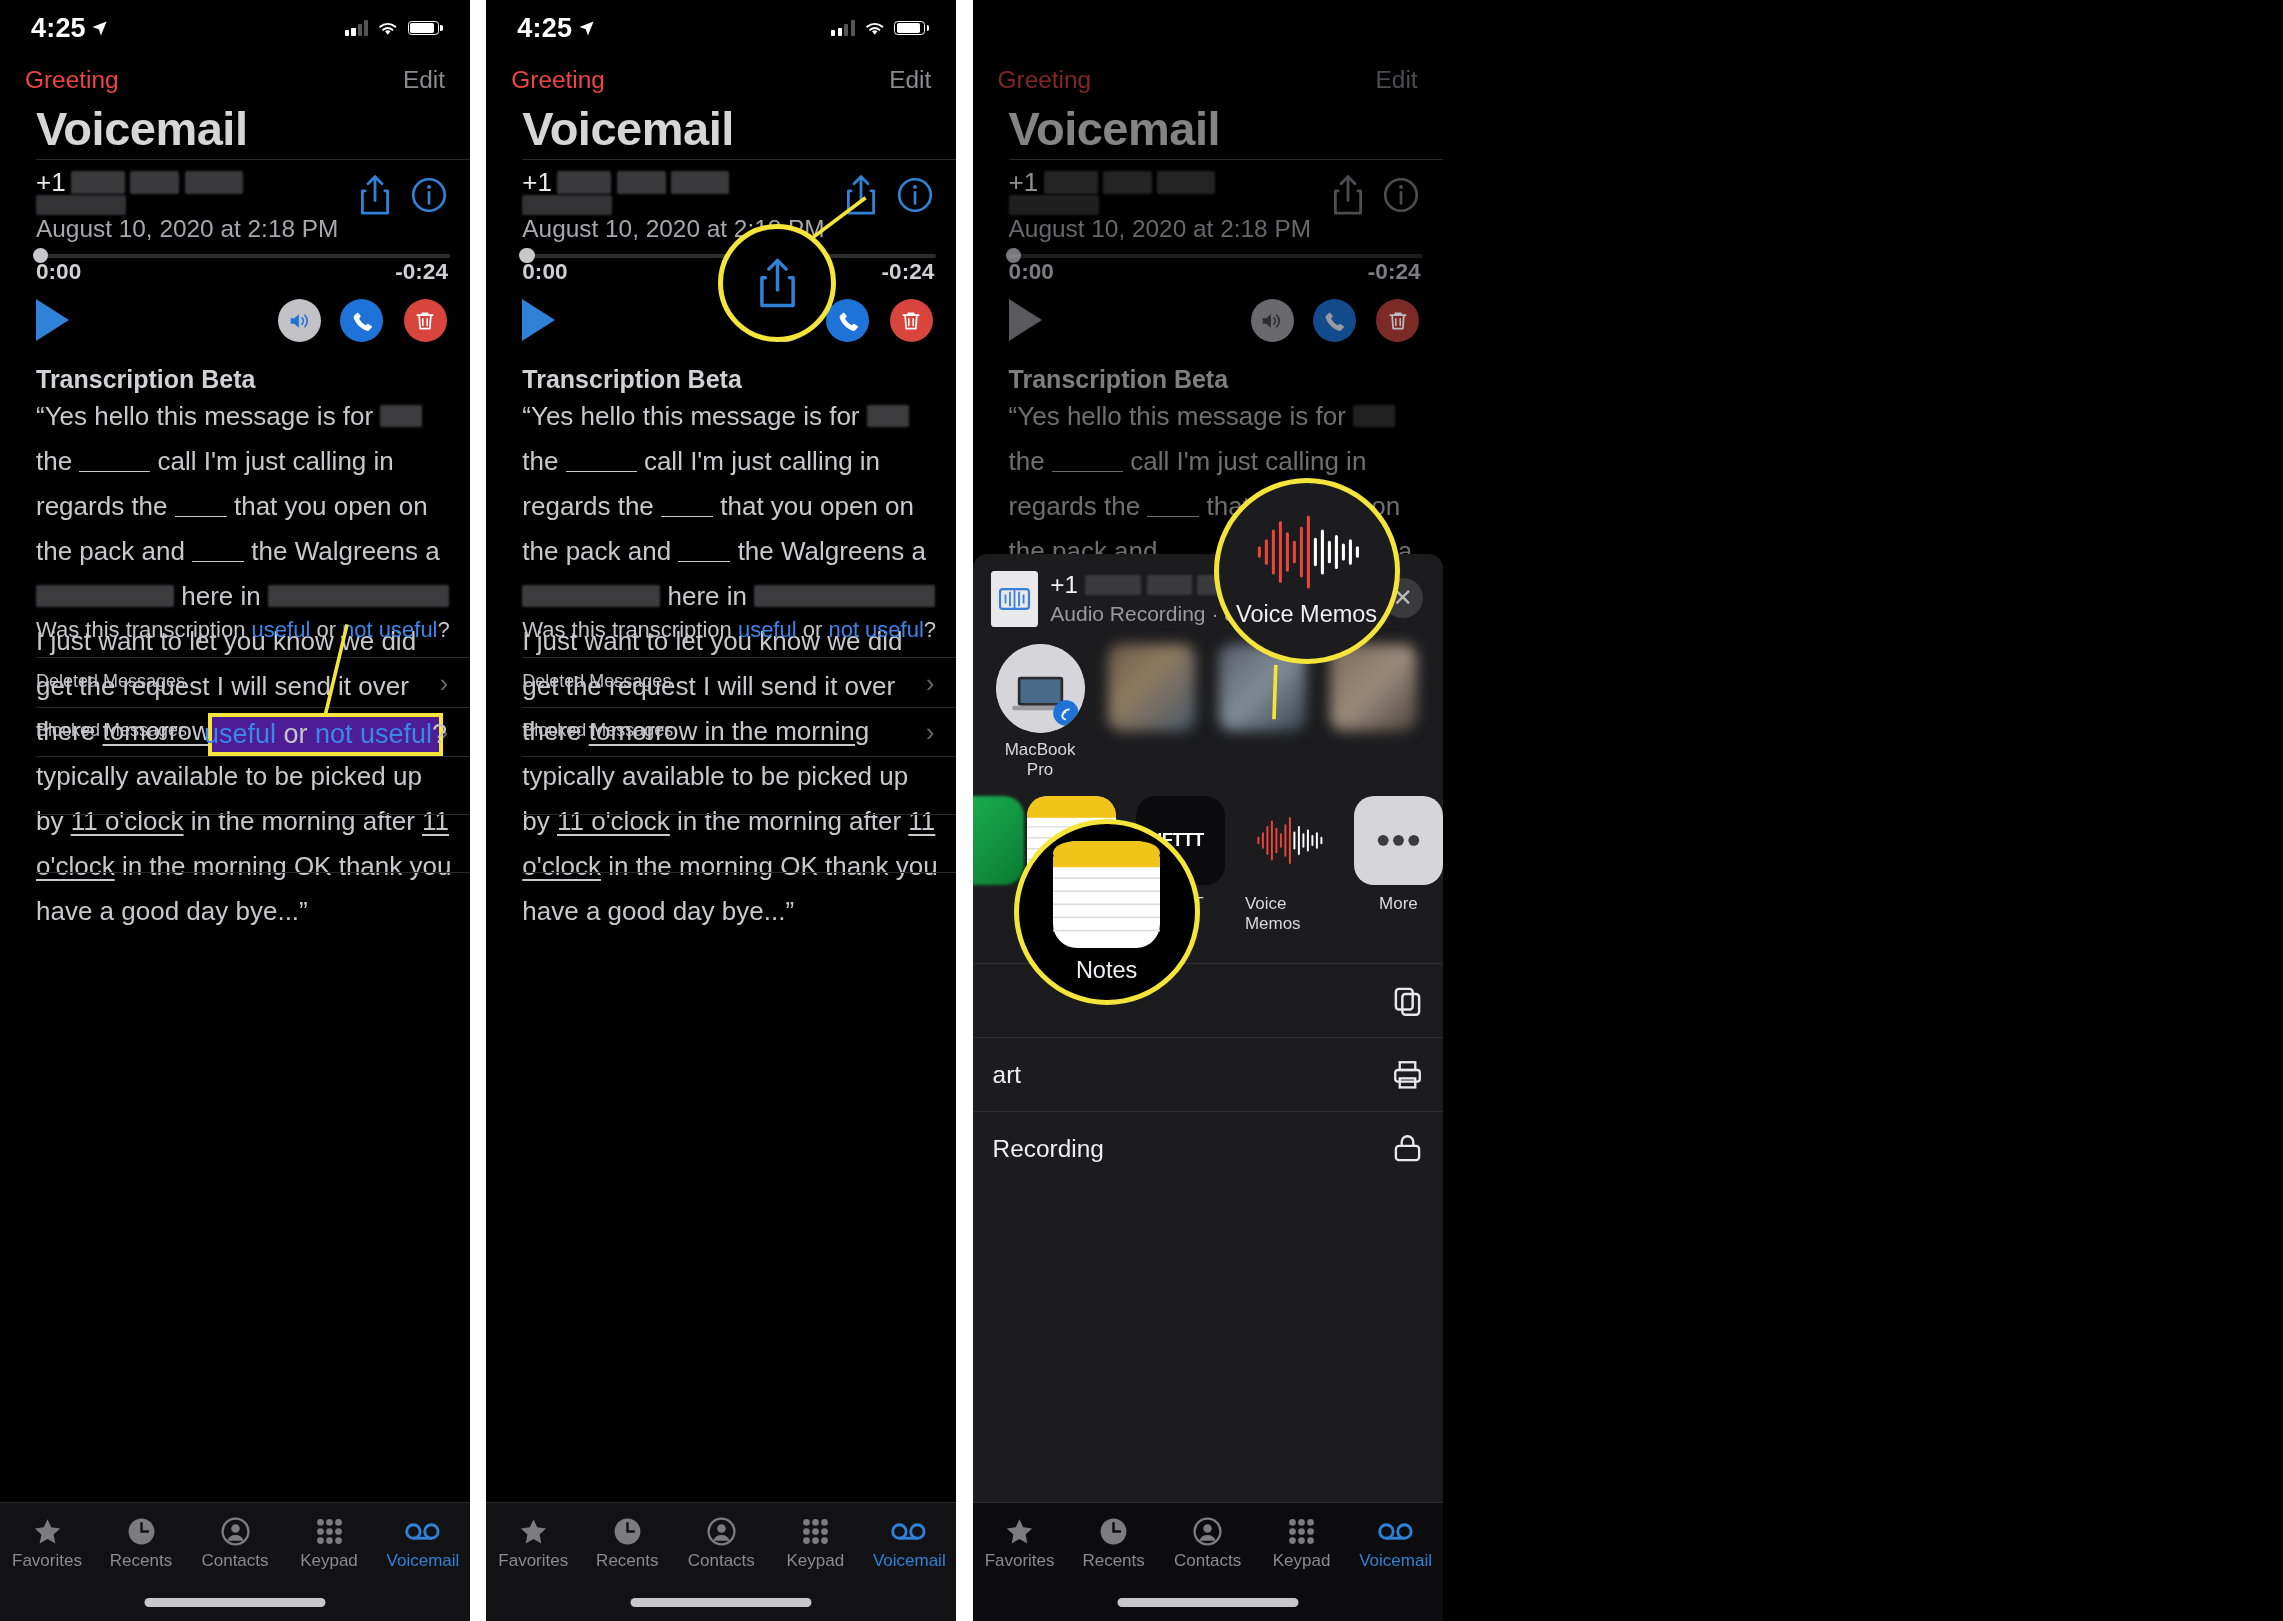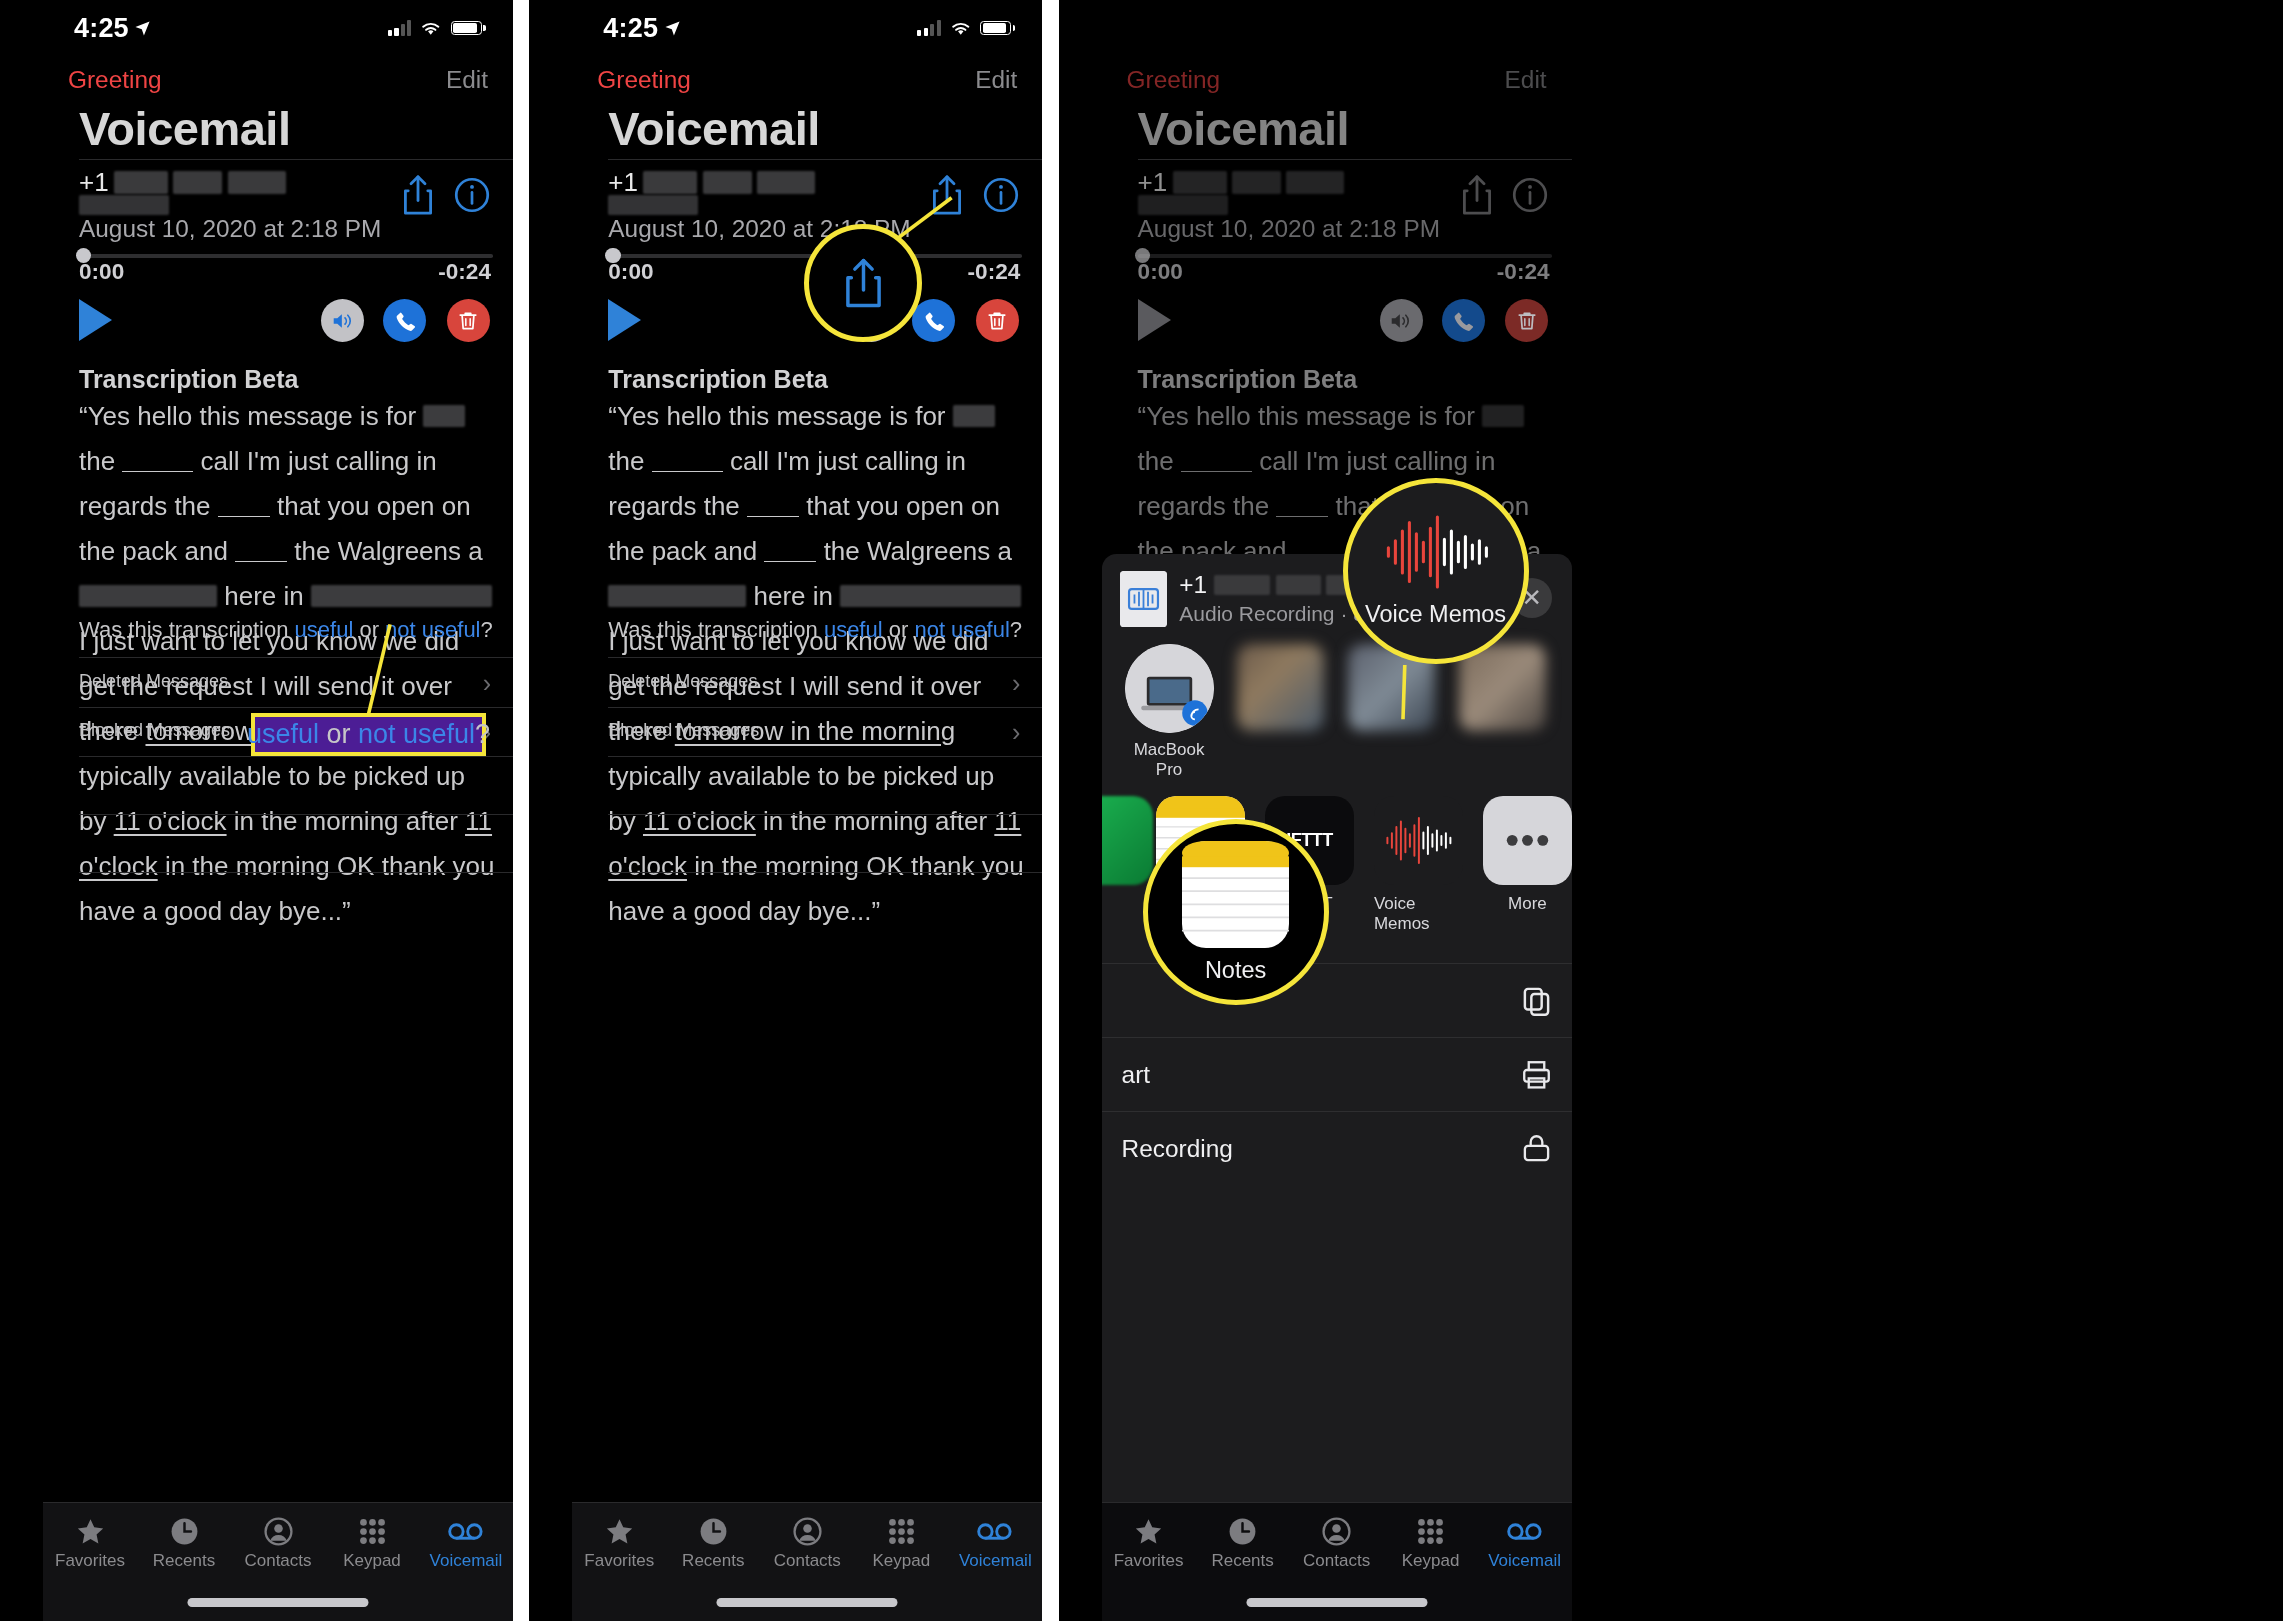--- a/index.html
+++ b/index.html
@@ -3,21 +3,21 @@
 <meta charset="utf-8">
 <style>
   * { box-sizing: border-box; margin:0; padding:0; }
   html,body { background:#000; }
   body {
     width:2283px; height:1621px;
     font-family:"Liberation Sans", sans-serif;
     overflow:hidden; position:relative;
   }
   .panels { display:flex; width:2283px; height:1621px; }
-  .panel { position:relative; height:1621px; background:#000; overflow:hidden;margin-left:43px; }
+  .panel { position:relative; height:1621px; background:#000; overflow:hidden; }
   .p1 { width:470px; }
   .sep { width:16.3px; background:#fff; height:1621px; flex:0 0 16.3px; }
   .p2 { width:470px; }
   .p3 { width:470px; }
 
   
   .statusbar { position:absolute; top:0; left:0; right:0; height:56px;
     display:flex; align-items:center; justify-content:space-between;
     padding:0 31px; }
   .st-time { color:#fff; font-size:27px; font-weight:600; letter-spacing:0.2px;

